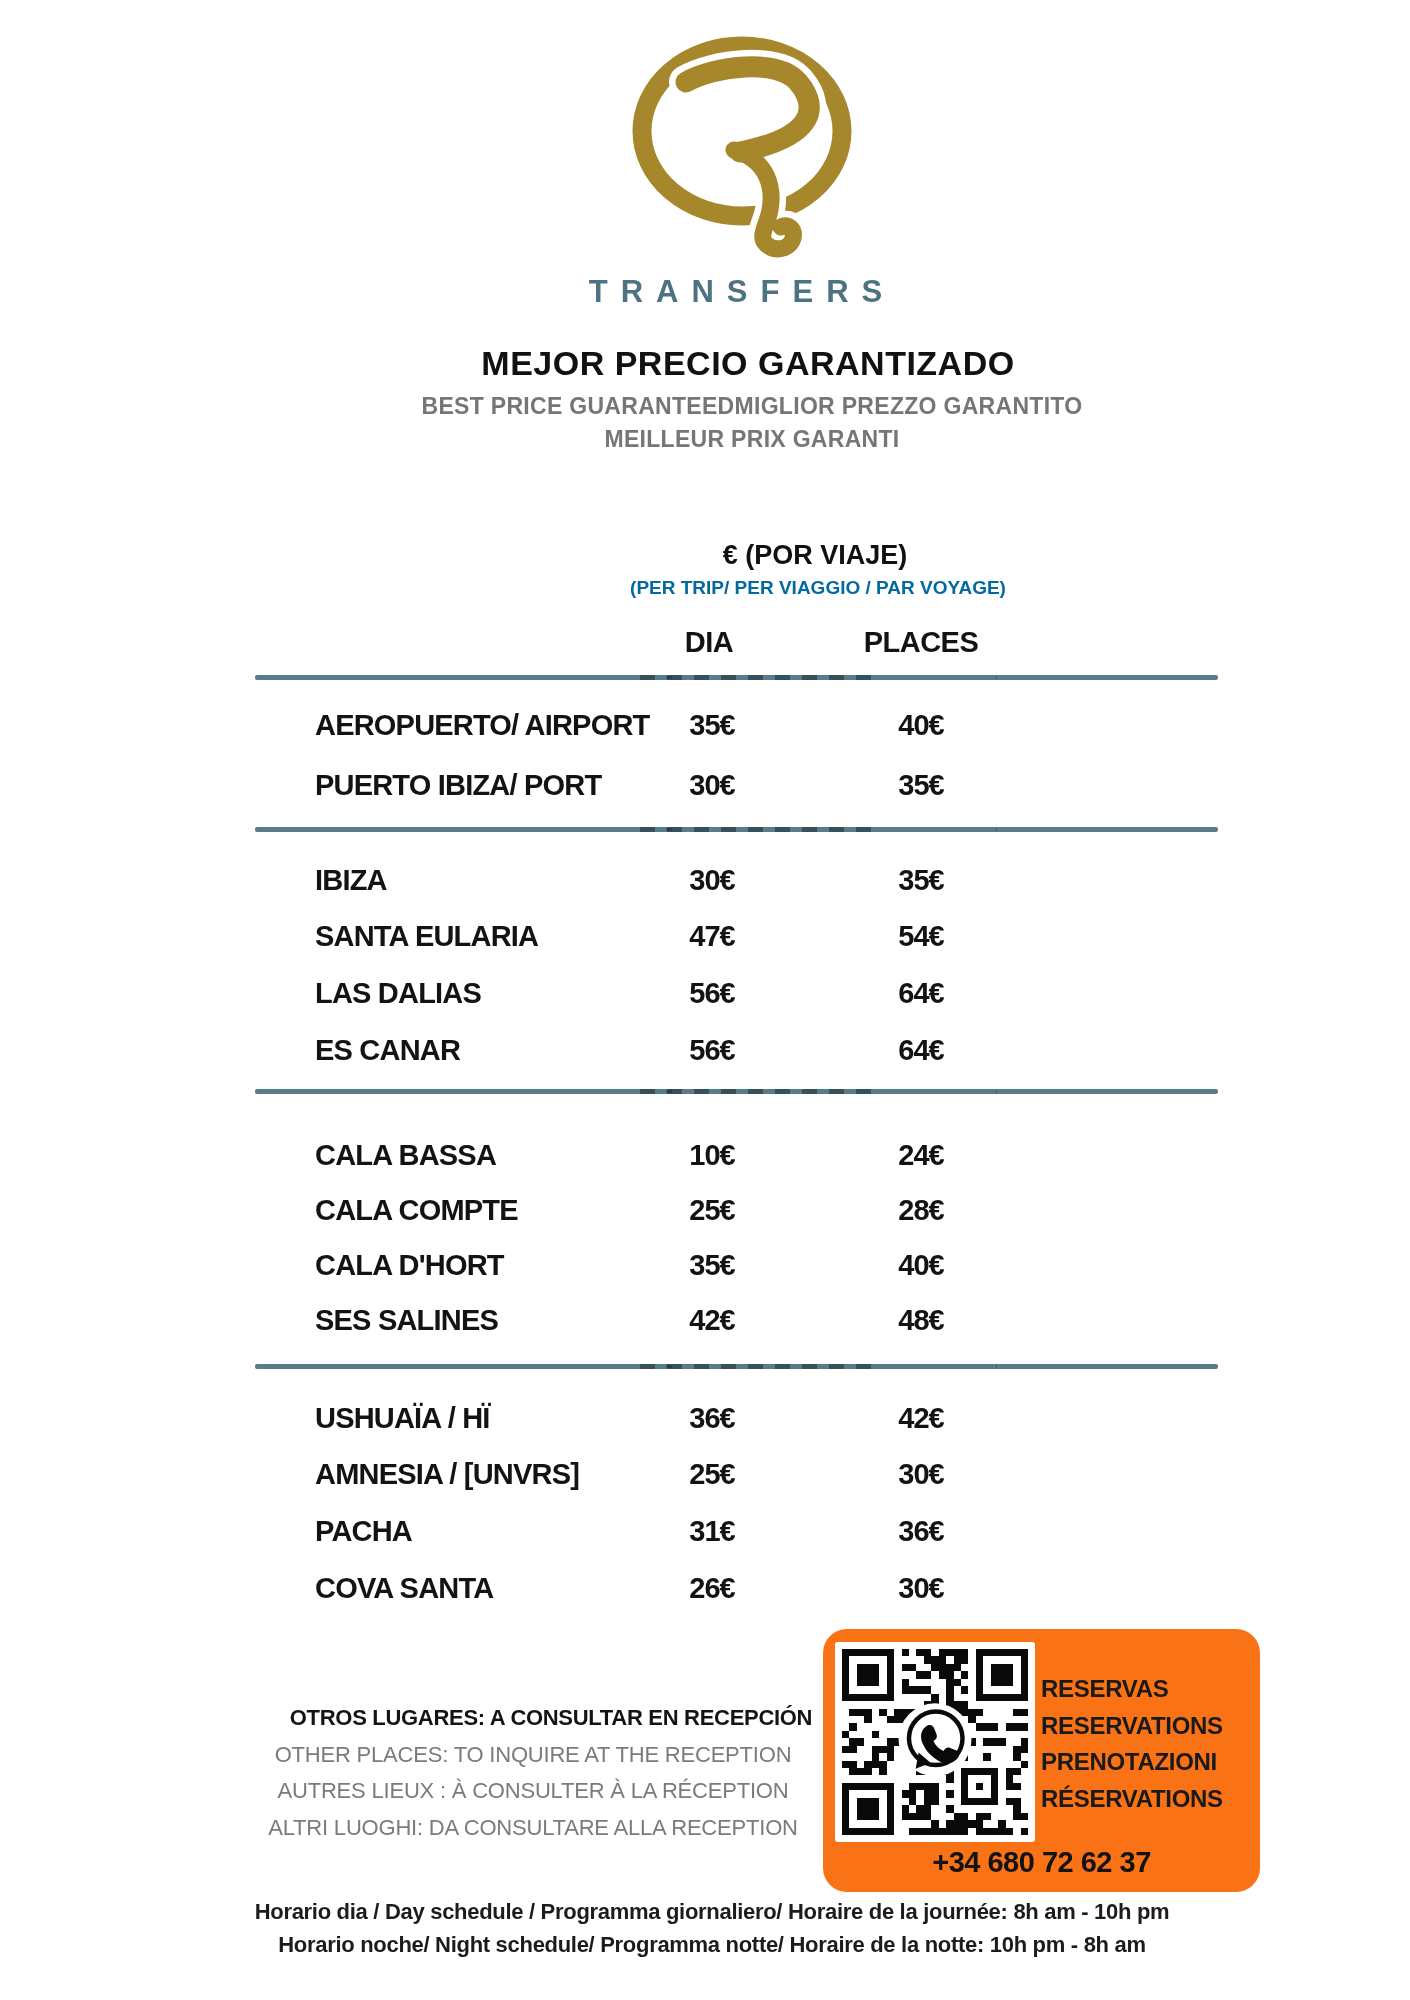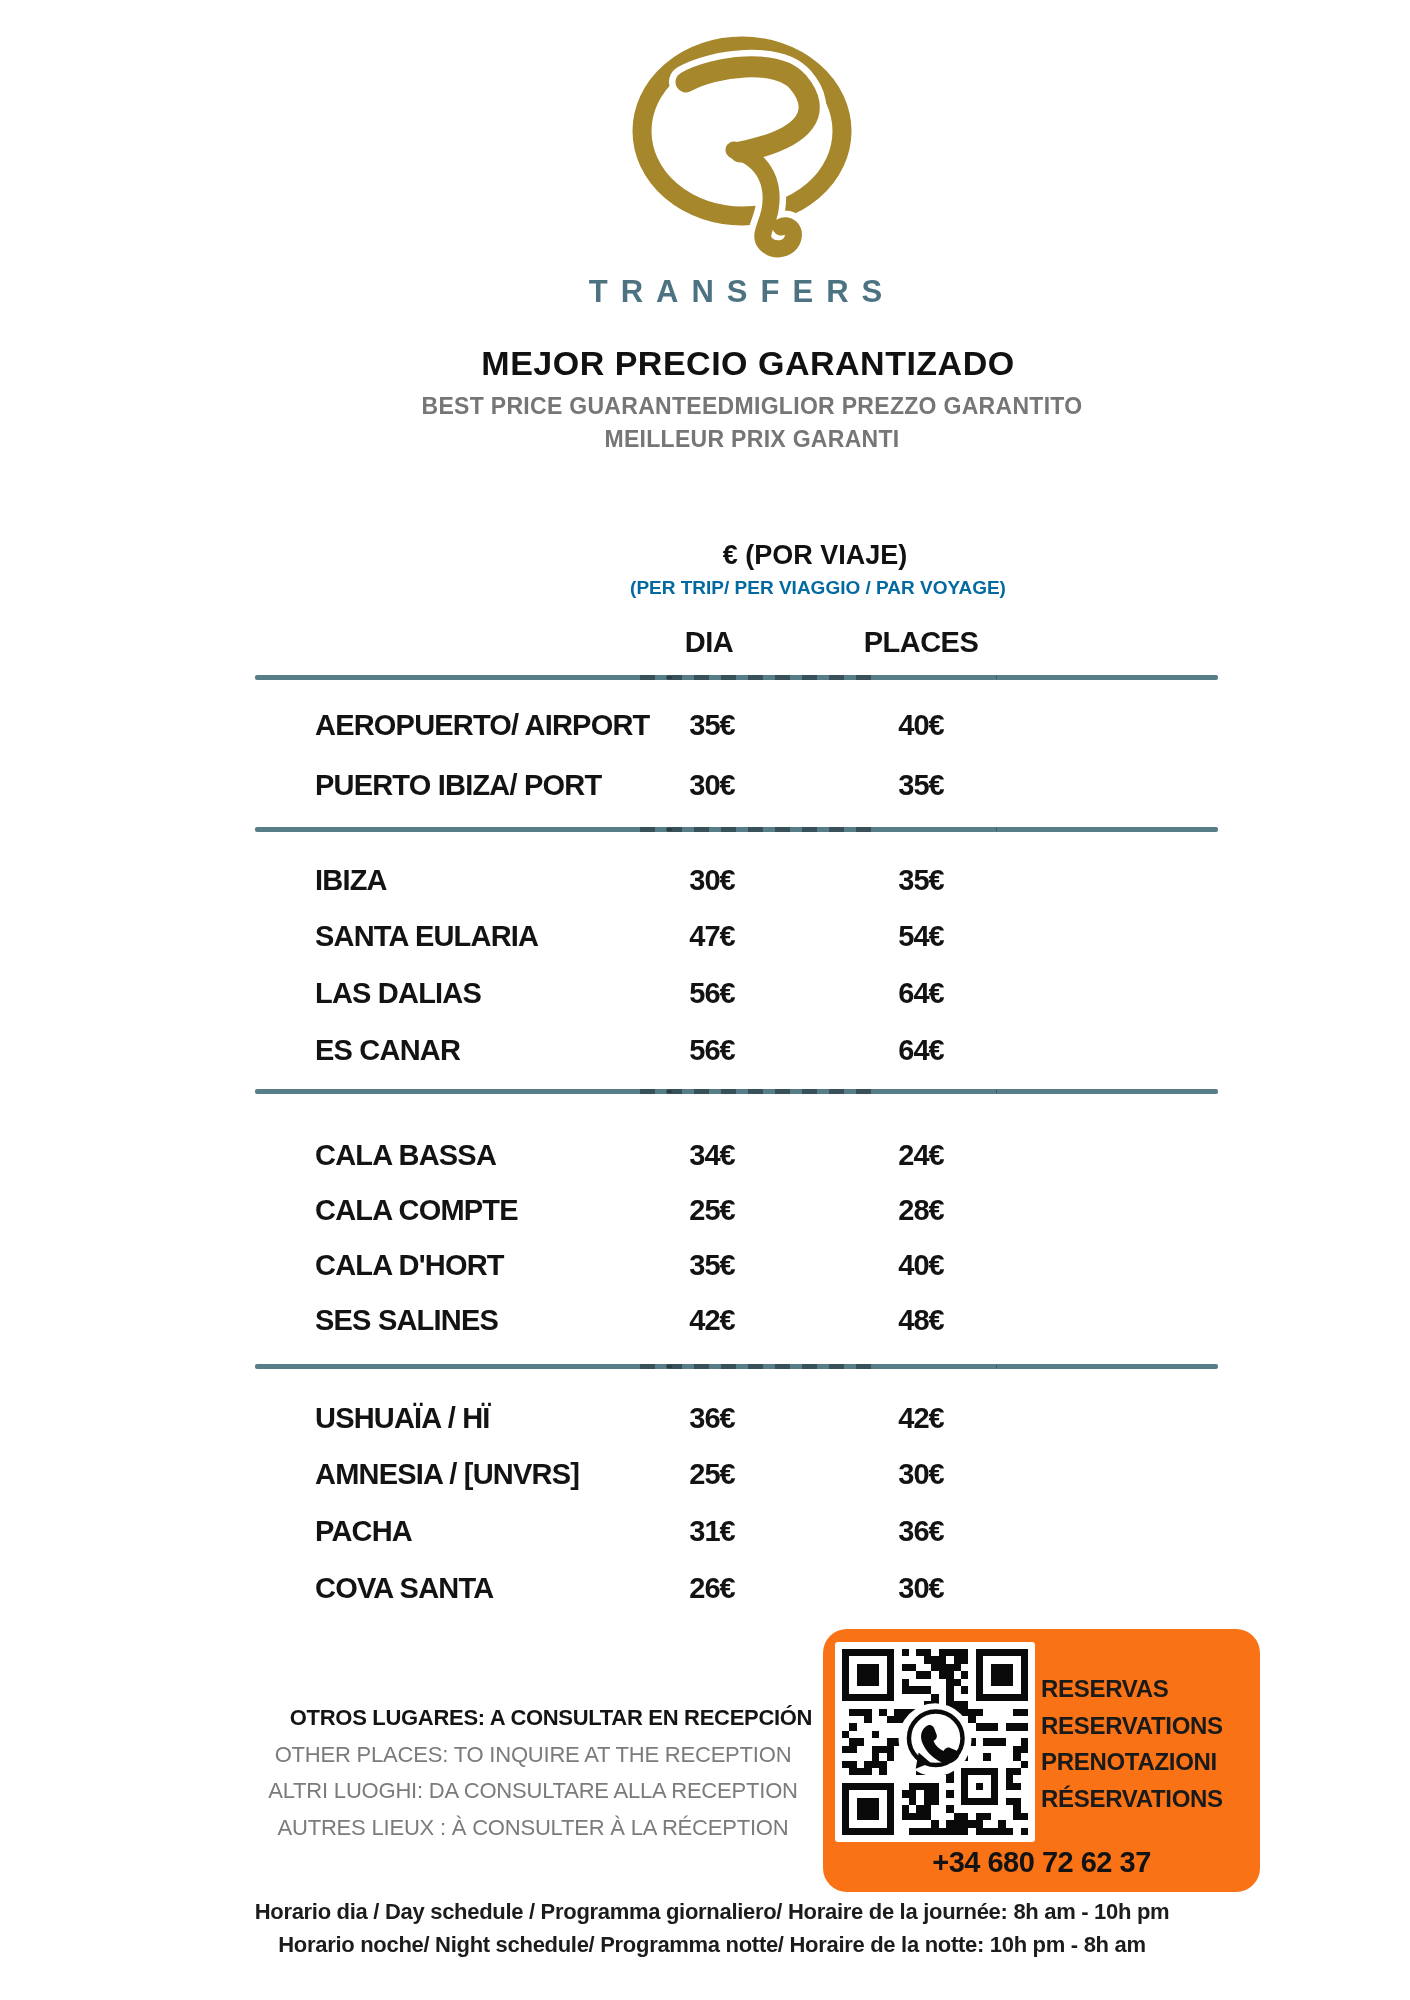--- a/index.html
+++ b/index.html
@@ -118,21 +118,21 @@
     <div class="row" style="top:1034px">
       <span class="dest">ES CANAR</span>
       <span class="price day">56€</span>
       <span class="price night">64€</span>
     </div>
 
     <div class="divider" style="top:1089px"></div>
 
     <div class="row" style="top:1139px">
       <span class="dest">CALA BASSA</span>
-      <span class="price day">34€</span>
+      <span class="price day">10€</span>
       <span class="price night">24€</span>
     </div>
     <div class="row" style="top:1194px">
       <span class="dest">CALA COMPTE</span>
       <span class="price day">25€</span>
       <span class="price night">28€</span>
     </div>
     <div class="row" style="top:1249px">
       <span class="dest">CALA D'HORT</span>
       <span class="price day">35€</span>
@@ -164,22 +164,22 @@
     <div class="row" style="top:1572px">
       <span class="dest">COVA SANTA</span>
       <span class="price day">26€</span>
       <span class="price night">30€</span>
     </div>
   </div>
 
   <div class="abs other">
     <div class="l1">OTROS LUGARES: A CONSULTAR EN RECEPCIÓN</div>
     <div class="ln">OTHER PLACES: TO INQUIRE AT THE RECEPTION</div>
+    <div class="ln">AUTRES LIEUX : À CONSULTER À LA RÉCEPTION</div>
     <div class="ln">ALTRI LUOGHI: DA CONSULTARE ALLA RECEPTION</div>
-    <div class="ln">AUTRES LIEUX : À CONSULTER À LA RÉCEPTION</div>
   </div>
 
   <div class="abs qr-panel">
     <div class="qr-card">
       <svg viewBox="0 0 25 25" shape-rendering="crispEdges">
         <g id="qr-modules" fill="#0a0a0a">
             <rect x="8" y="0" width="1" height="1"></rect>
             <rect x="10" y="0" width="1" height="1"></rect>
             <rect x="11" y="0" width="1" height="1"></rect>
             <rect x="13" y="0" width="1" height="1"></rect>

